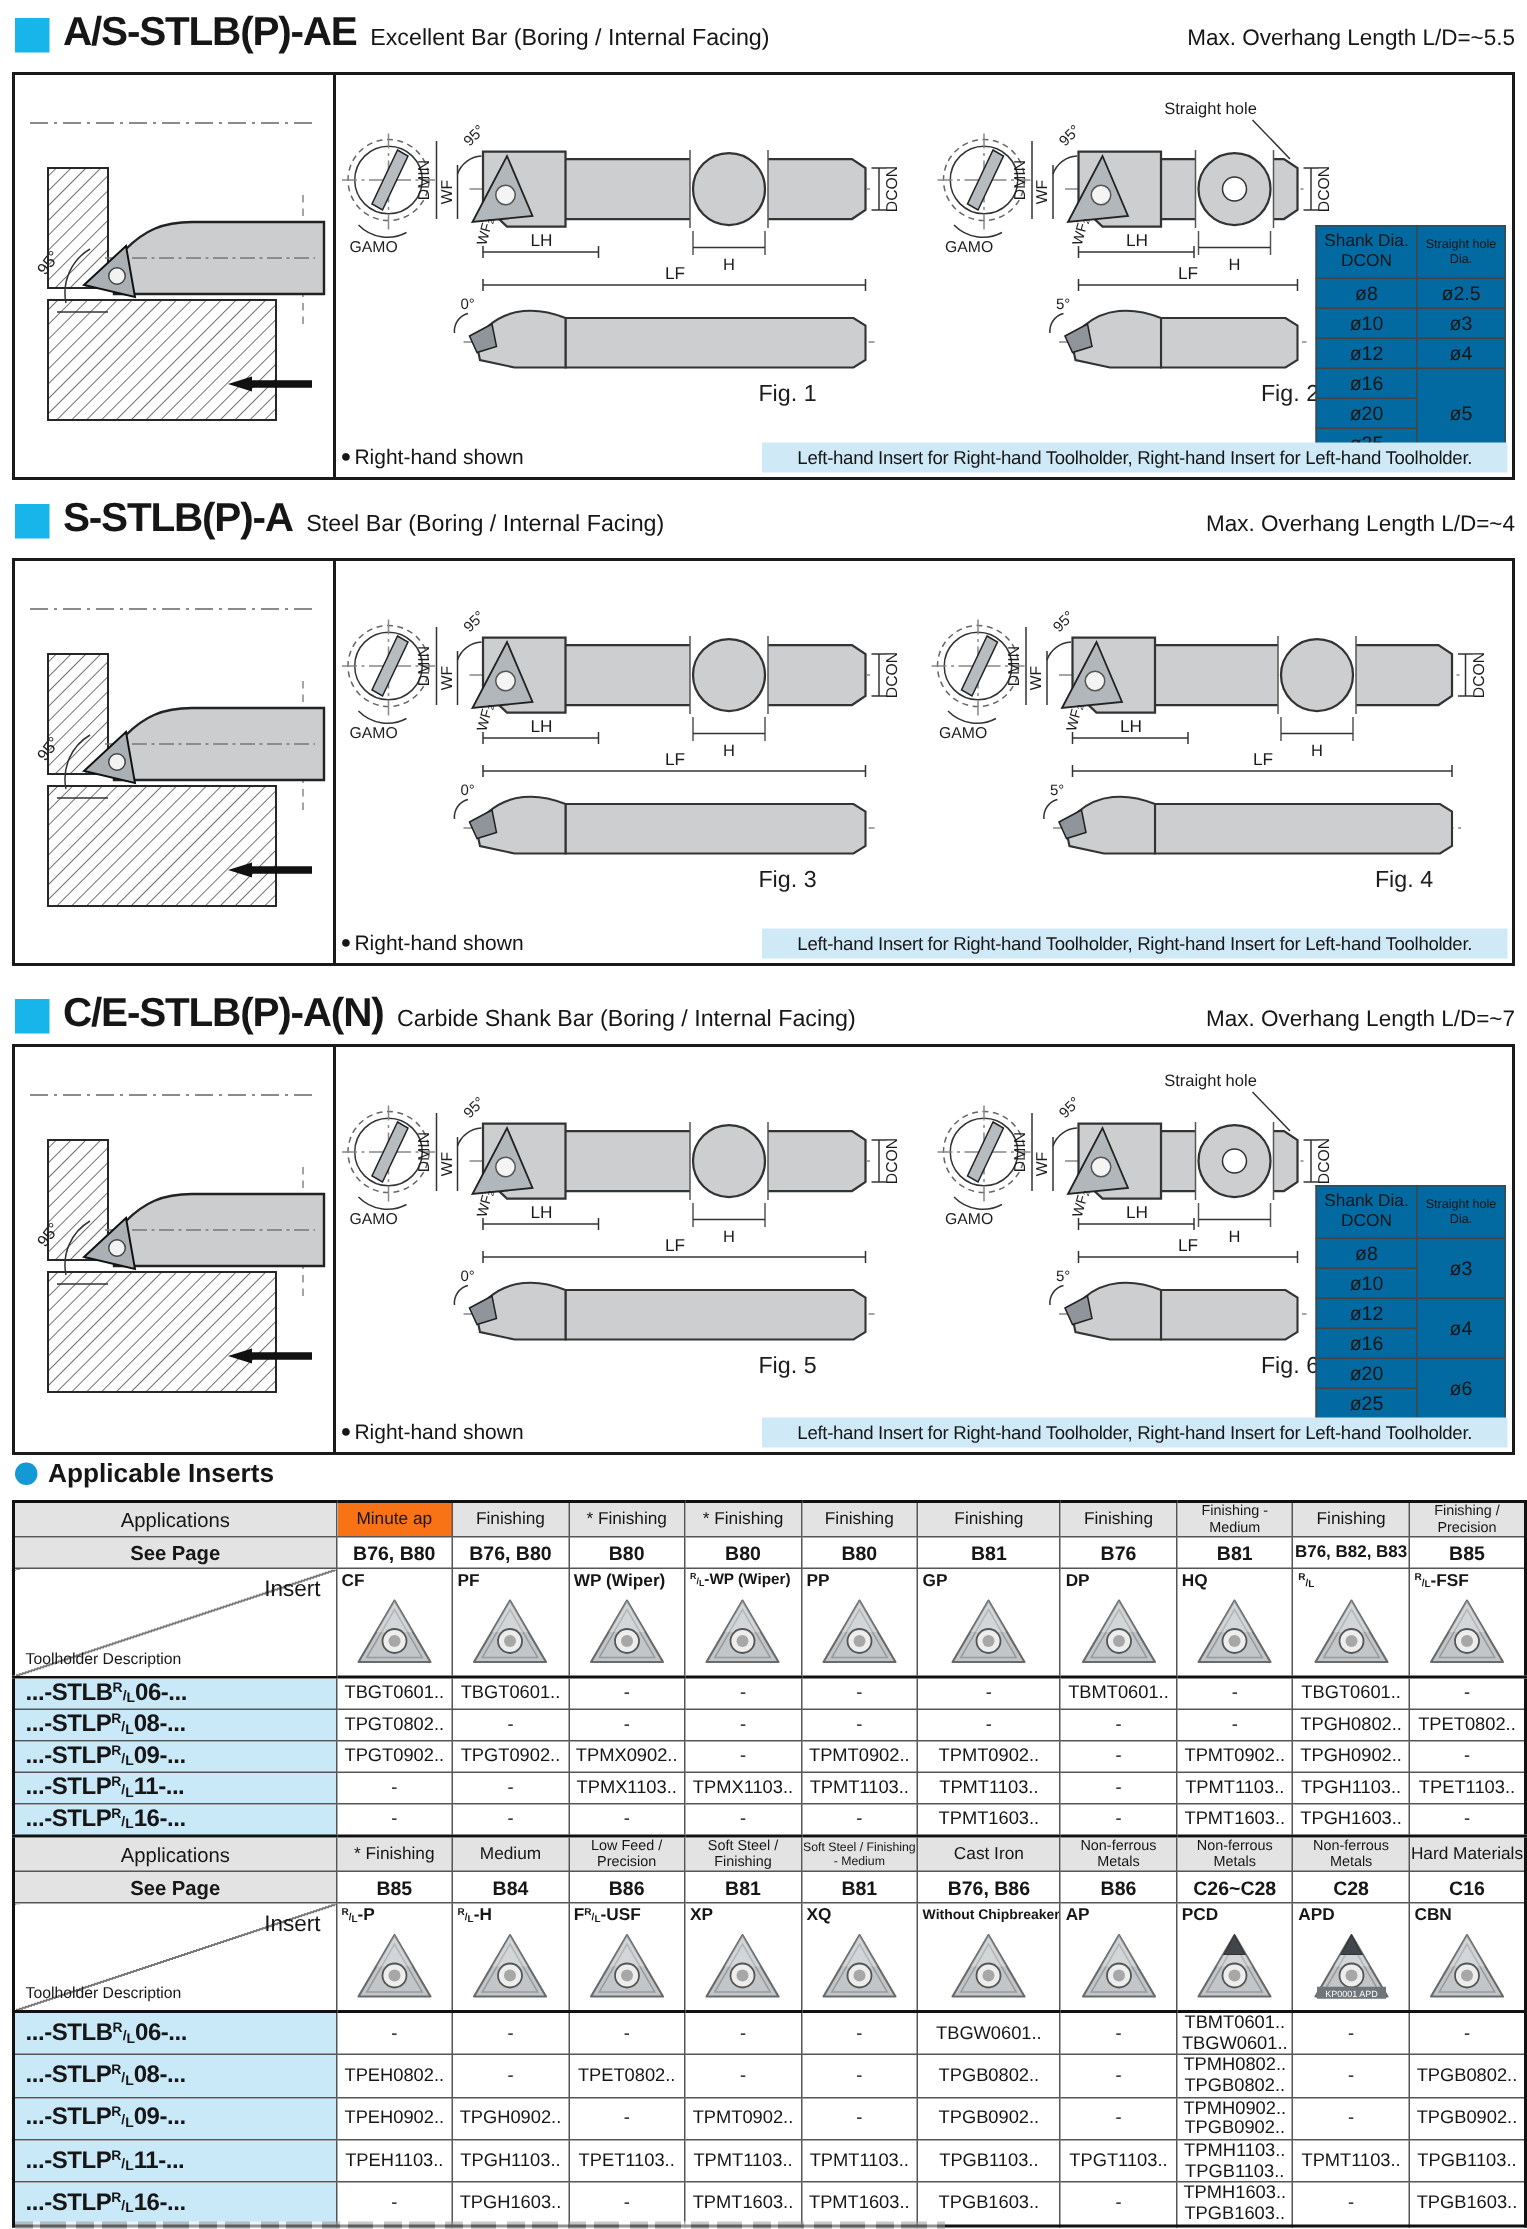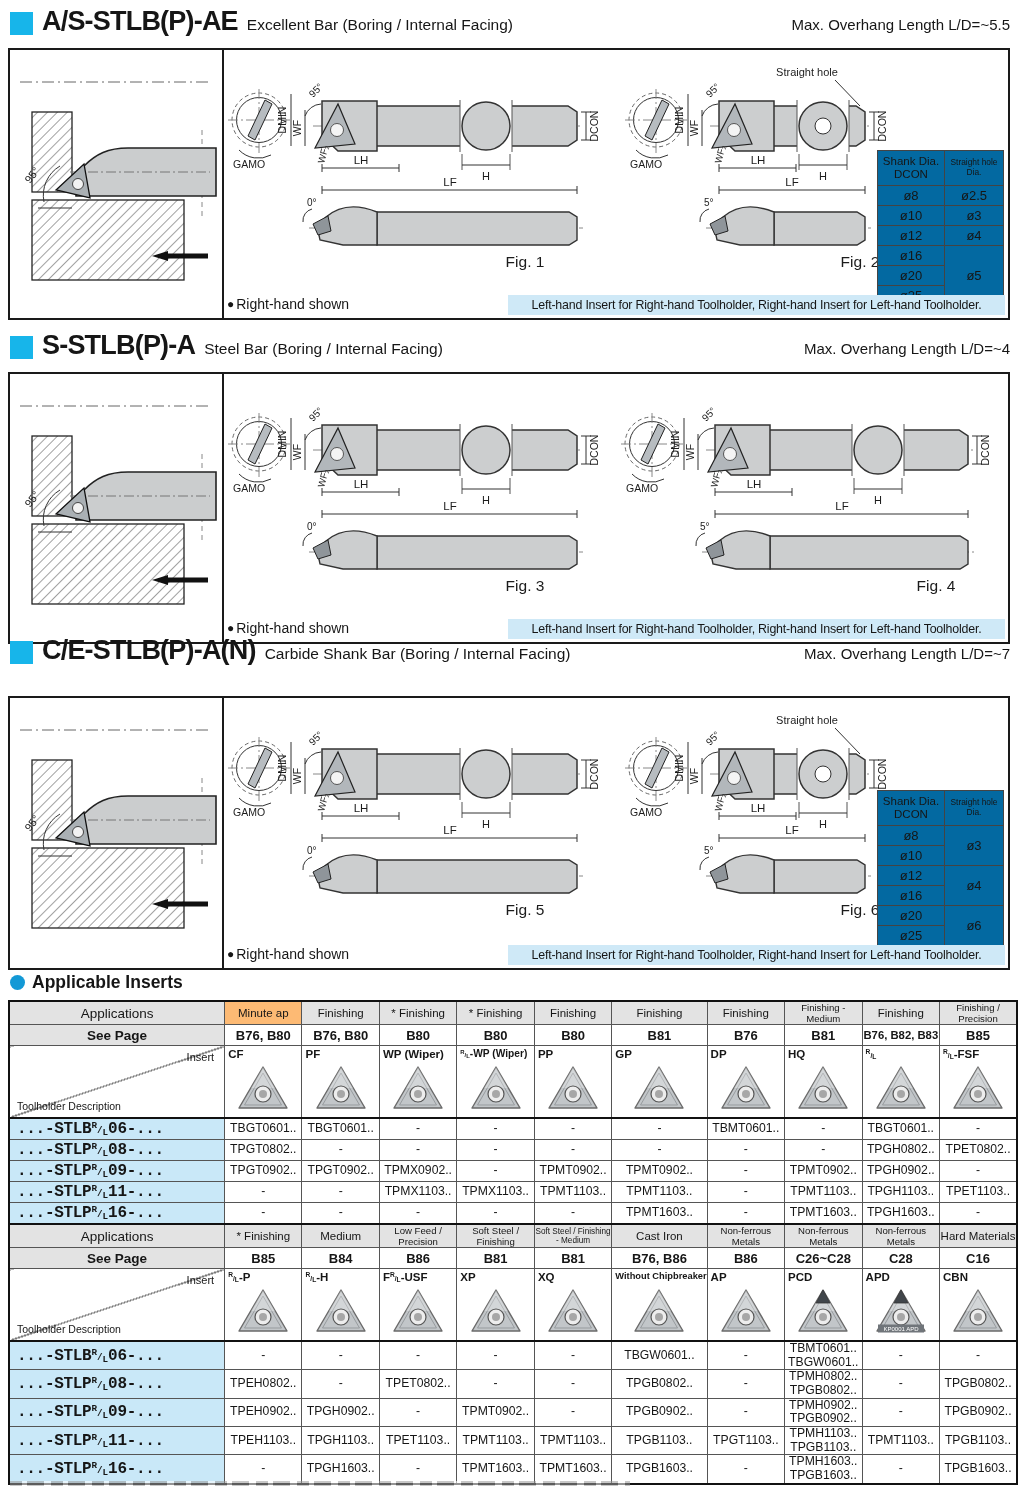--- a/index.html
+++ b/index.html
@@ -30,26 +30,26 @@
   table.inserts{border-collapse:collapse;table-layout:fixed;border:2px solid #111;background:#fff;}
   .inserts td{border:1px solid #555;text-align:center;padding:0;overflow:hidden;vertical-align:middle;}
   .r-apps td{height:20px;}
   .r-apps td.lbl{font-size:13.5px;}
   .r-page td{height:20px;font-weight:bold;font-size:13px;}
   .r-page td.lbl{font-weight:bold;font-size:13.5px;margin-left:37px;}
   .r-ins td{height:71px;vertical-align:top;}
   .r-data td{height:20px;}
   .r-data.b2 td{height:27px;}
   td.code{font-size:12.2px;line-height:1.12;}
-  td.rowlbl{text-align:left;font-weight:bold;font-size:16px;padding-left:7px;letter-spacing:-0.3px;font-family:Liberation Mono, monospace;}
+  td.rowlbl{text-align:left;font-weight:bold;font-size:16px;padding-left:7px;letter-spacing:-0.3px;}
   .thick td{border-top:2px solid #111;}
   .iname{text-align:left;font-weight:bold;padding:2px 0 0 3px;line-height:1.1;height:14px;white-space:nowrap;}
   .iph{display:flex;justify-content:center;margin-top:2px;}
   td.diag{position:relative;background:linear-gradient(to bottom right,#fff calc(50% - 0.7px),#777 calc(50% - 0.7px),#777 calc(50% + 0.7px),#fff calc(50% + 0.7px));}
-  .d1{position:absolute;top:5px;right:10px;font-size:11px;}
+  .d1{position:absolute;top:5px;right:10px;font-size:15px;}
   .d2{position:absolute;bottom:5px;left:7px;font-size:10.5px;}
   .rl{font-size:0.58em;letter-spacing:0;}
   .rs{vertical-align:0.55em;}
   .ls{vertical-align:-0.2em;}
   .footnote{position:absolute;top:1481px;left:10px;width:620px;height:5px;opacity:.55;
     background:repeating-linear-gradient(90deg,#9a9a9a 0 12px,#fff 12px 17px,#9a9a9a 17px 34px,#fff 34px 41px);}
 </style>
 </head>
 <body>
 
@@ -347,21 +347,21 @@
         <text x="224" y="132" font-size="11.5" fill="#1c1c1c" text-anchor="middle">LF</text>
         <text x="260" y="126" font-size="11" fill="#1c1c1c" text-anchor="middle">H</text>
         <text x="371" y="72" font-size="10.5" fill="#1c1c1c" text-anchor="middle" transform="rotate(-90 371 72)">DCON</text>
         <text x="82" y="152" font-size="10" fill="#1c1c1c">5°</text>
         <text x="318" y="213" font-size="15.5" fill="#1c1c1c" text-anchor="middle">Fig. 4</text>
       </svg></div>
   <div class="hand"><span class="bull">●</span><span>Right-hand shown</span></div>
   <div class="note-box" style="background: rgb(207, 233, 247);">Left-hand Insert for Right-hand Toolholder, Right-hand Insert for Left-hand Toolholder.</div>
 </div>
 
-<div class="sec-header" style="top:635px">
+<div class="sec-header" style="top:660px">
   <div class="marker" style="background: rgb(23, 181, 234);"></div>
   <div class="sec-title">C/E-STLB(P)-A(N)</div>
   <div class="sec-sub">Carbide Shank Bar (Boring / Internal Facing)</div>
   <div class="sec-right">Max. Overhang Length L/D=~7</div>
 </div>
 <div class="box" style="top:696px;height:270px">
   <div class="left-panel">
       <div><svg width="208" height="260" viewBox="0 0 208 260" font-family="'Liberation Sans','DejaVu Sans',sans-serif">
           <defs>
             <pattern id="h3" width="7" height="7" patternTransform="rotate(45)" patternUnits="userSpaceOnUse">
@@ -536,21 +536,21 @@
         <col style="width:78px">
         <col style="width:78px">
         <col style="width:78px">
         <col style="width:78px">
         <col style="width:78px">
         <col style="width:78px">
       </colgroup>
       <tbody>
         <tr class="r-apps thick">
           <td class="lbl" style="background: rgb(227, 227, 227);">Applications</td>
-          <td style="font-size: 11.5px; background: #fdba74;">Minute ap</td>
+          <td style="font-size: 11.5px; background: #f97316;">Minute ap</td>
           <td style="font-size: 11.5px; background: rgb(227, 227, 227);">Finishing</td>
           <td style="font-size: 11.5px; background: rgb(227, 227, 227);">* Finishing</td>
           <td style="font-size: 11.5px; background: rgb(227, 227, 227);">* Finishing</td>
           <td style="font-size: 11.5px; background: rgb(227, 227, 227);">Finishing</td>
           <td style="font-size: 11.5px; background: rgb(227, 227, 227);">Finishing</td>
           <td style="font-size: 11.5px; background: rgb(227, 227, 227);">Finishing</td>
           <td style="font-size: 9.6px; background: rgb(227, 227, 227);">Finishing - Medium</td>
           <td style="font-size: 11.5px; background: rgb(227, 227, 227);">Finishing</td>
           <td style="font-size: 9.6px; background: rgb(227, 227, 227);">Finishing / Precision</td>
         </tr>

